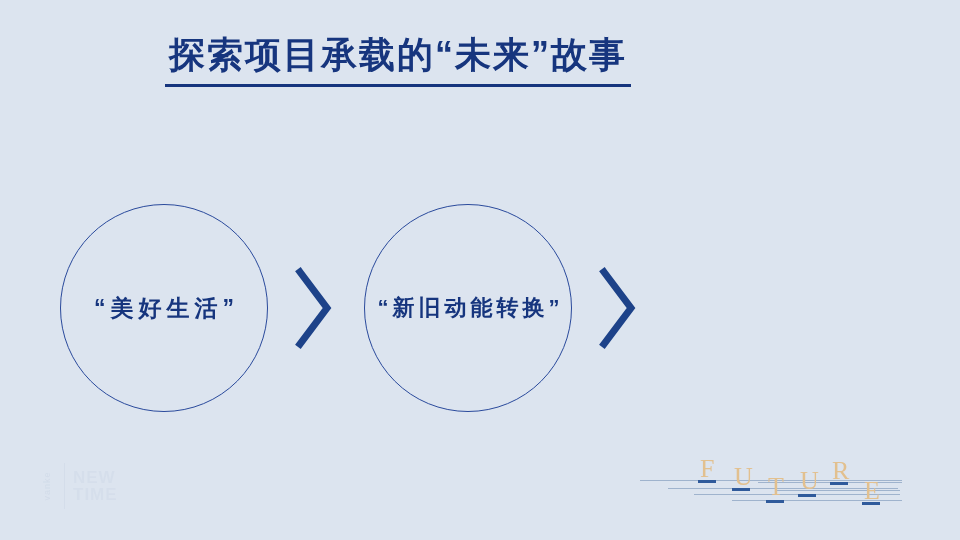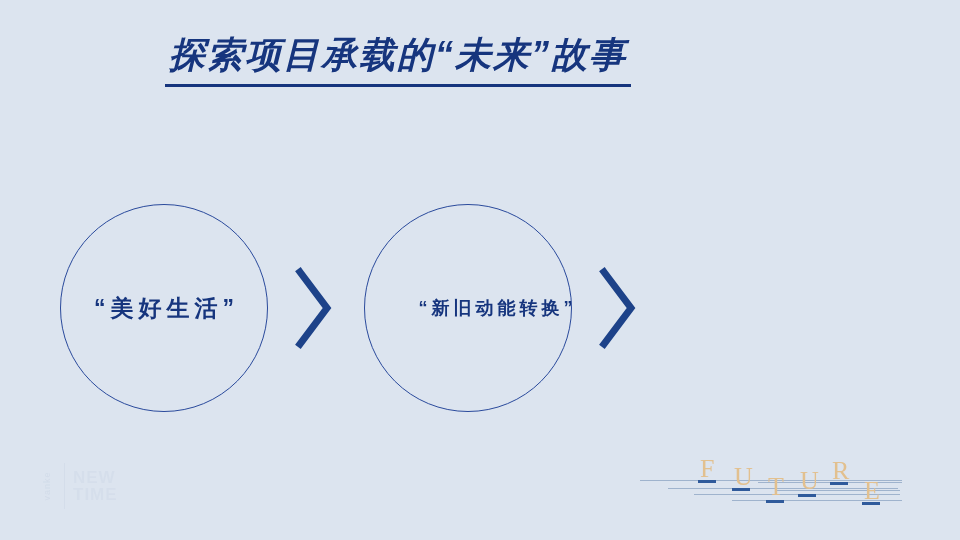--- a/index.html
+++ b/index.html
@@ -25,21 +25,20 @@
     overflow: hidden;
   }
 
   
   #title-block {
     position: absolute;
     left: 0;
     top: 32px;
     width: 796px;
     text-align: center;
-    font-style: italic;
   }
   #slide-title {
     display: inline-block;
     font-size: 36px;
     font-weight: bold;
     letter-spacing: 2px;
     color: #16357e;
     line-height: 46px;
     padding: 0 4px 6px 4px;
     border-bottom: 3px solid #16357e;
@@ -76,21 +75,21 @@
     left: 50%;
     top: 50%;
     transform: translate(-50%, -50%);
     font-size: 23px;
     font-weight: bold;
     color: #16357e;
     letter-spacing: 5px;
     white-space: nowrap;
     text-indent: 5px;
   }
-  #circle-2 .circle-label { font-size: 18px; letter-spacing: 4px; margin-left: 27px; }
+  #circle-2 .circle-label { font-size: 22px; letter-spacing: 4px; }
 
   
   .chevron {
     position: absolute;
     top: 62px;
     width: 40px;
     height: 84px;
   }
   #chevron-1 { left: 294px; }
   #chevron-2 { left: 598px; }

